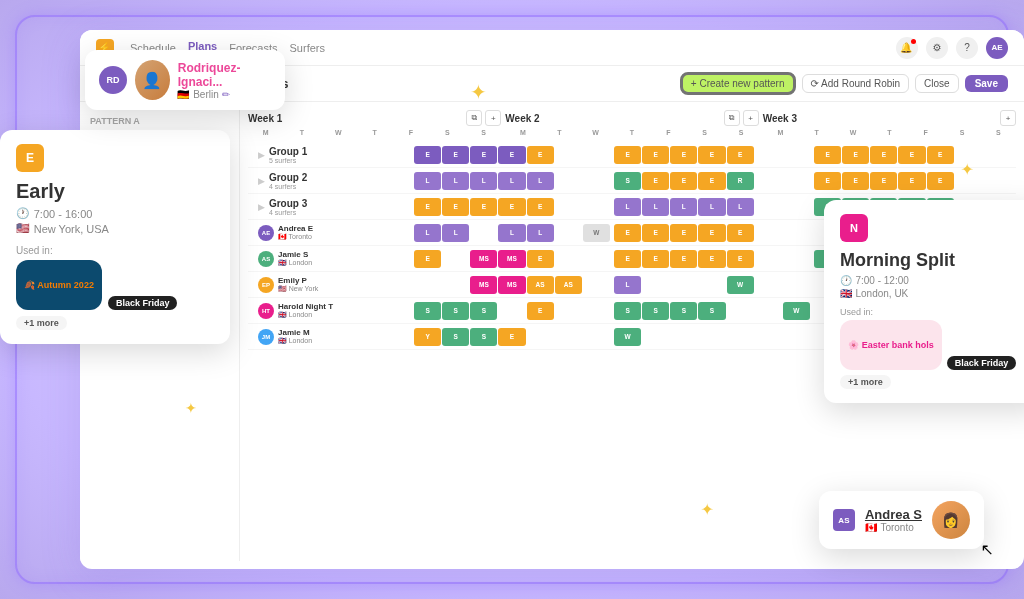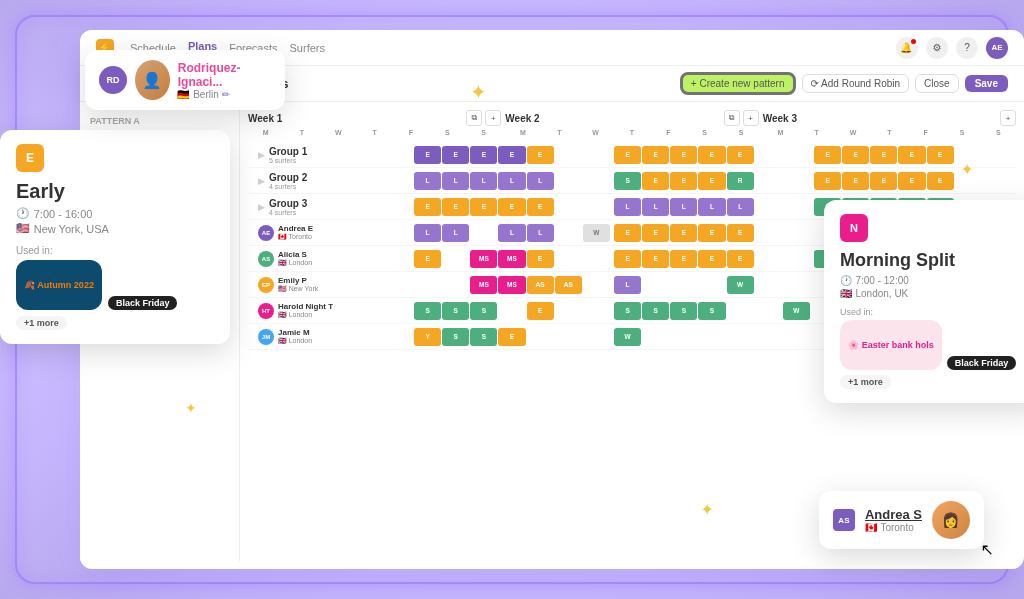--- a/index.html
+++ b/index.html
@@ -867,21 +867,21 @@
             <div class="cell c-empty"></div>
             <div class="cell c-empty"></div>
           </div>
         </div>
       </div>
 
       <div class="row-container">
         <div class="row-left">
           <div style="width:16px;height:16px;border-radius:50%;background:#4caf7d;color:#fff;font-size:6px;font-weight:bold;display:flex;align-items:center;justify-content:center;flex-shrink:0;">AS</div>
           <div>
-            <div class="person-name" style="font-size:8px;font-weight:600;color:#333;">Alicia S</div>
+            <div class="person-name" style="font-size:8px;font-weight:600;color:#333;">Jamie S</div>
             <div style="display:flex;align-items:center;gap:2px;font-size:7px;color:#888;">🇬🇧 London</div>
           </div>
         </div>
         <div class="row-right">
           <div class="week-cells">
             <div class="cell c-yellow">E</div>
             <div class="cell c-empty"></div>
             <div class="cell" style="background:#e91e8c;">MS</div>
             <div class="cell" style="background:#e91e8c;">MS</div>
             <div class="cell c-yellow">E</div>

